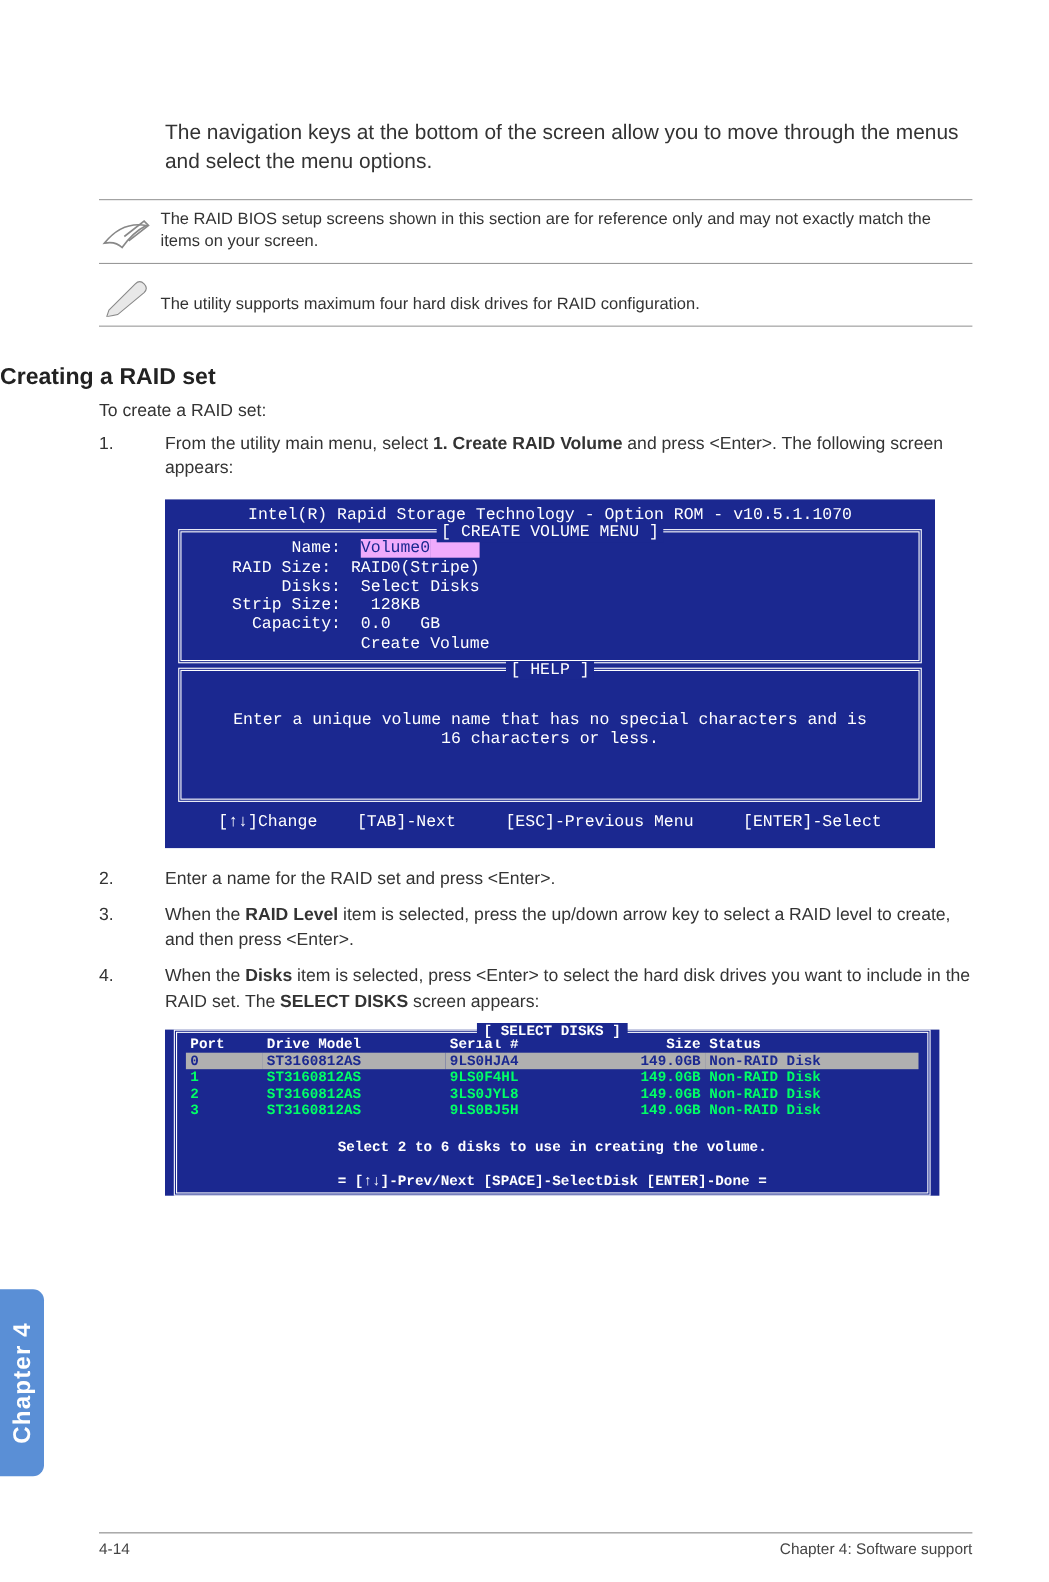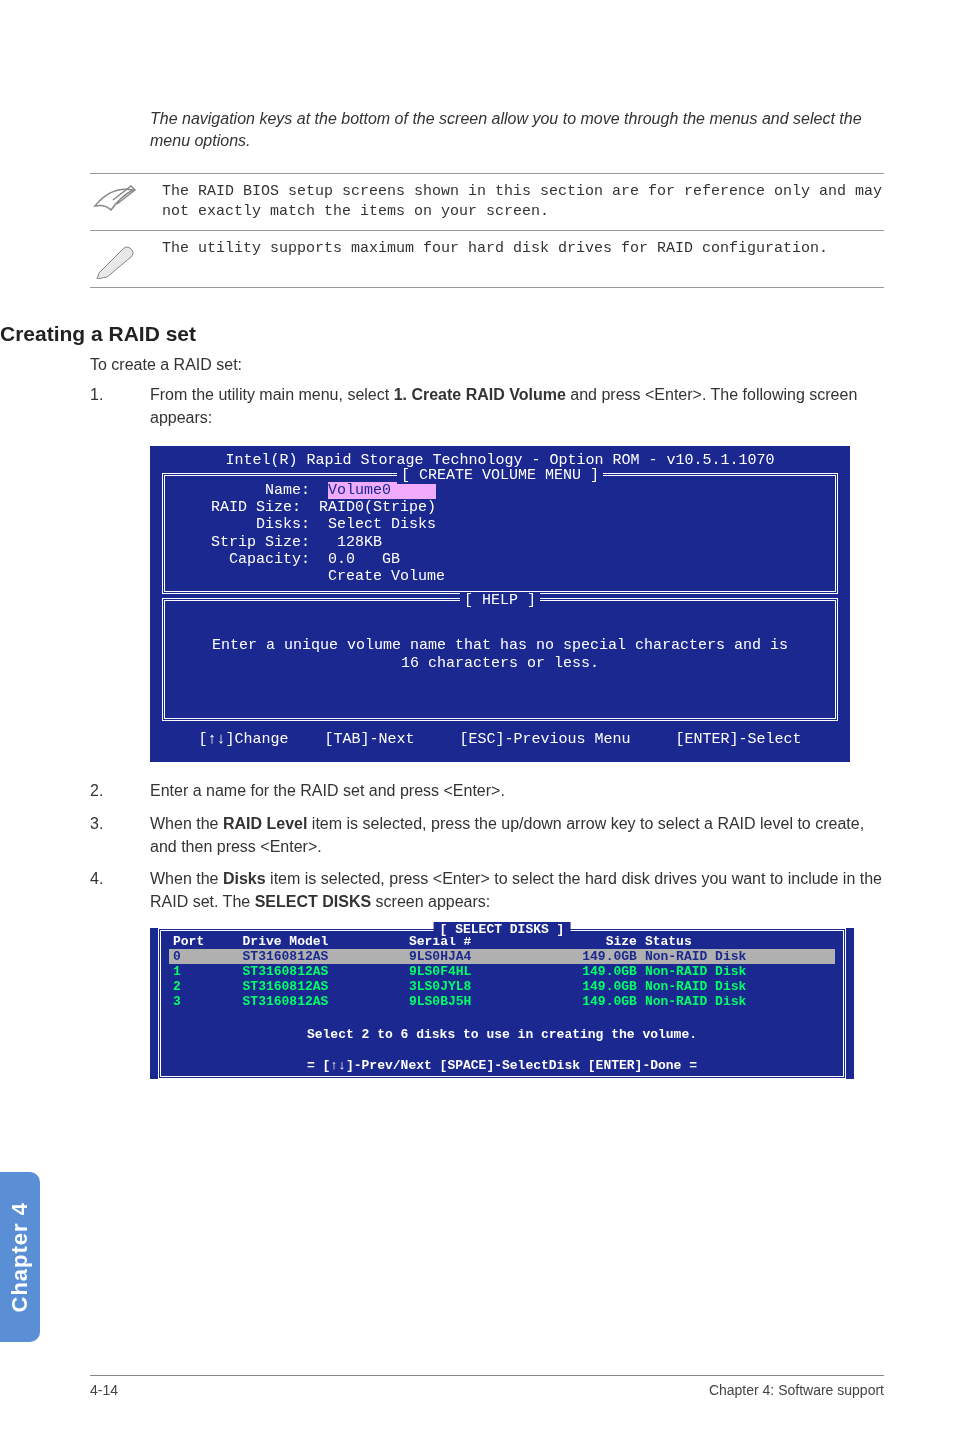--- a/index.html
+++ b/index.html
@@ -1,23 +1,23 @@
 <!DOCTYPE html>
 <html><head>
 <meta charset="utf-8">
 <style>
   * { box-sizing: border-box; margin: 0; padding: 0; }
   html, body { width: 954px; height: 1438px; background: #fff; font-family: Arial, Helvetica, sans-serif; color: #333; }
   .page { position: relative; width: 954px; height: 1438px; }
 
-  .body-text { font-size: 16px; line-height: 1.4; margin-left: 150px; margin-right: 70px; color: #333; font-style: italic; }
+  .body-text { font-size: 19px; line-height: 1.4; margin-left: 150px; margin-right: 70px; color: #333; }
 
   .intro { padding-top: 108px; }
 
-  .note-block { margin-left: 90px; margin-right: 70px; border-top: 1px solid #999; border-bottom: 1px solid #999; padding: 8px 0; display: flex; align-items: flex-start; gap: 22px; margin-top: 20px; font-family: Liberation Mono, monospace; }
+  .note-block { margin-left: 90px; margin-right: 70px; border-top: 1px solid #999; border-bottom: 1px solid #999; padding: 8px 0; display: flex; align-items: flex-end; gap: 6px; margin-top: 20px; }
   .note-block .icon-cell { width: 50px; display:flex; justify-content:center; align-items:center; flex: 0 0 50px;}
   .note-block .note-text { font-size: 15px; line-height: 1.35; }
 
   .note-block.second { border-top: none; margin-top: 0; }
 
   .heading { font-size: 21px; font-weight: bold; margin-top: 34px; color: #222; }
   .subtext { font-size: 16px; margin-left: 90px; margin-top: 10px; }
 
   .step-row { display:flex; margin-left: 90px; margin-right: 70px; margin-top: 10px; font-size:16px; line-height:1.42; }
   .step-num { width: 60px; flex: 0 0 60px; }
@@ -43,21 +43,21 @@
   .disks-hdr td { color:#fff; }
   .disks-row-sel td { background:#b0b0b0; color:#1b2890; }
   .disks-row td { color:#00ff66; }
   .disks-msg { text-align:center; padding: 18px 0 18px 0; white-space:pre; }
   .disks-foot { text-align:center; margin-top: -2px; }
 
   
   .sidetab { position:absolute; left:0; bottom:96px; width:40px; height:170px; background:#5a8fd6; border-top-right-radius:10px; border-bottom-right-radius:10px; display:flex; justify-content:center; align-items:center;}
   .sidetab span { color:#fff; font-size:22px; font-weight:bold; writing-mode:vertical-rl; transform: rotate(180deg); letter-spacing:1px; font-family: Arial, sans-serif;}
 
-  .footer { position:absolute; bottom:40px; left:90px; right:70px; border-top:1px solid #888; padding-top:6px; display:flex; justify-content:space-between; font-size:14px; color:#444;}
+  .footer { position:absolute; bottom:22px; left:90px; right:70px; border-top:1px solid #888; padding-top:6px; display:flex; justify-content:space-between; font-size:14px; color:#444;}
 
   .bold { font-weight:bold; }
 </style>
 </head>
 <body>
 
 <div class="page">
 
   <div class="body-text intro">The navigation keys at the bottom of the screen allow you to move through the menus and select the menu options.</div>
 

